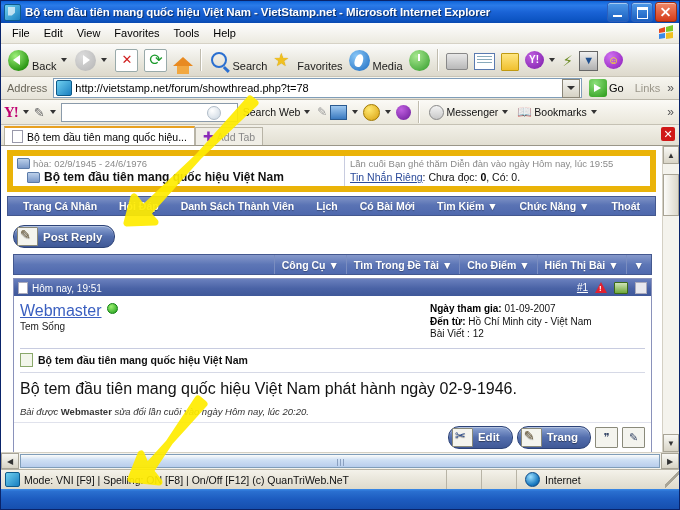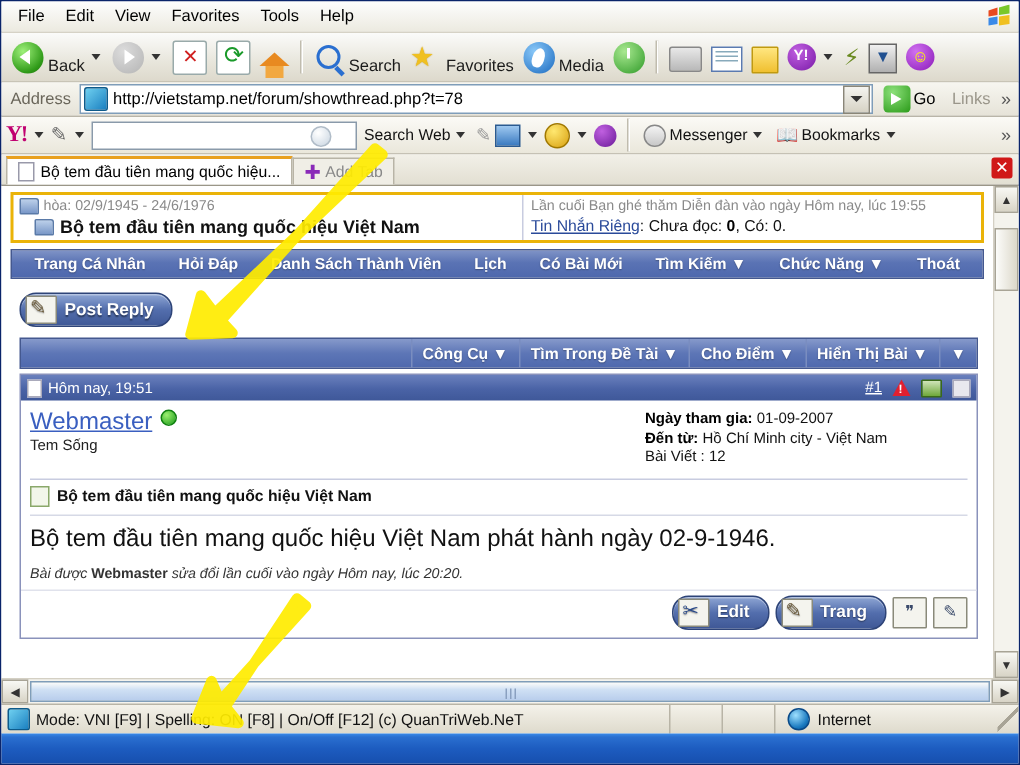--- a/index.html
+++ b/index.html
@@ -131,21 +131,21 @@
   .viewport{flex:1;position:relative;background:#fff;overflow:hidden;display:flex;}
   .pagearea{flex:1;position:relative;overflow:hidden;background:#fff;}
   .vscroll{width:16px;flex:0 0 16px;background:#f0efe9;border-left:1px solid #d4d0c4;display:flex;flex-direction:column;}
   .sbtn{height:16px;background:linear-gradient(#f8f8f4,#d8d4c6);border:1px solid #a8a496;
     display:flex;align-items:center;justify-content:center;font-size:8px;color:#333;}
   .strack{flex:1;background:#f4f3ed;}
   .sthumb{height:40px;margin-top:10px;background:linear-gradient(to right,#fcfcfa,#dcd8ca);border:1px solid #a8a496;}
 
   
   .pg{position:absolute;left:0;right:0;top:0;padding:0;}
-  .crumbbox{margin:4px 6px 0 6px;border:2px solid #eab308;background:#fff;display:flex;font-size:10.5px;}
+  .crumbbox{margin:4px 6px 0 6px;border:6px solid #eab308;background:#fff;display:flex;font-size:10.5px;}
   .crumbL{flex:1;padding:2px 4px;overflow:hidden;}
   .crumbR{width:295px;padding:2px 5px;border-left:1px solid #c8cce0;}
   .crumb1{color:#5a6a8a;font-size:9.5px;white-space:nowrap;display:flex;align-items:center;gap:3px;}
   .folder{width:11px;height:9px;background:linear-gradient(#bcd0ea,#7a98c8);border:1px solid #5a7aa8;border-radius:1px 2px 1px 1px;flex:0 0 11px;}
   .crumb2{font-weight:bold;font-size:12px;color:#111;display:flex;align-items:center;gap:4px;margin-top:1px;padding-left:10px;}
   .crumbfade{color:#8a8a8a;font-size:9.5px;white-space:nowrap;overflow:hidden;}
   .pmline{font-size:10.5px;color:#111;margin-top:2px;}
   .pmline a{color:#2a4a9a;text-decoration:underline;}
   .pmline b{color:#000;}
 
@@ -230,20 +230,29 @@
 
   
   .anno{position:absolute;inset:0;pointer-events:none;}
   svg.anno-svg{position:absolute;left:0;top:0;width:680px;height:510px;}
 </style>
 </head>
 <body>
 
 <div class="win">
 
+  <div class="titlebar">
+    <div class="tb-icon"></div>
+    <div class="tb-title">Bộ tem đầu tiên mang quốc hiệu Việt Nam - VietStamp.net - Microsoft Internet Explorer</div>
+    <div class="tb-btns">
+      <div class="tb-btn tb-min"></div>
+      <div class="tb-btn tb-max"></div>
+      <div class="tb-btn tb-close"></div>
+    </div>
+  </div>
 
   <div class="menubar">
     <div class="menuitem">File</div>
     <div class="menuitem">Edit</div>
     <div class="menuitem">View</div>
     <div class="menuitem">Favorites</div>
     <div class="menuitem">Tools</div>
     <div class="menuitem">Help</div>
     <svg class="winflag" viewBox="0 0 16 15">
       <path d="M1 4 L7 2 L7 7 L1 8 Z" fill="#e84a20"></path>

